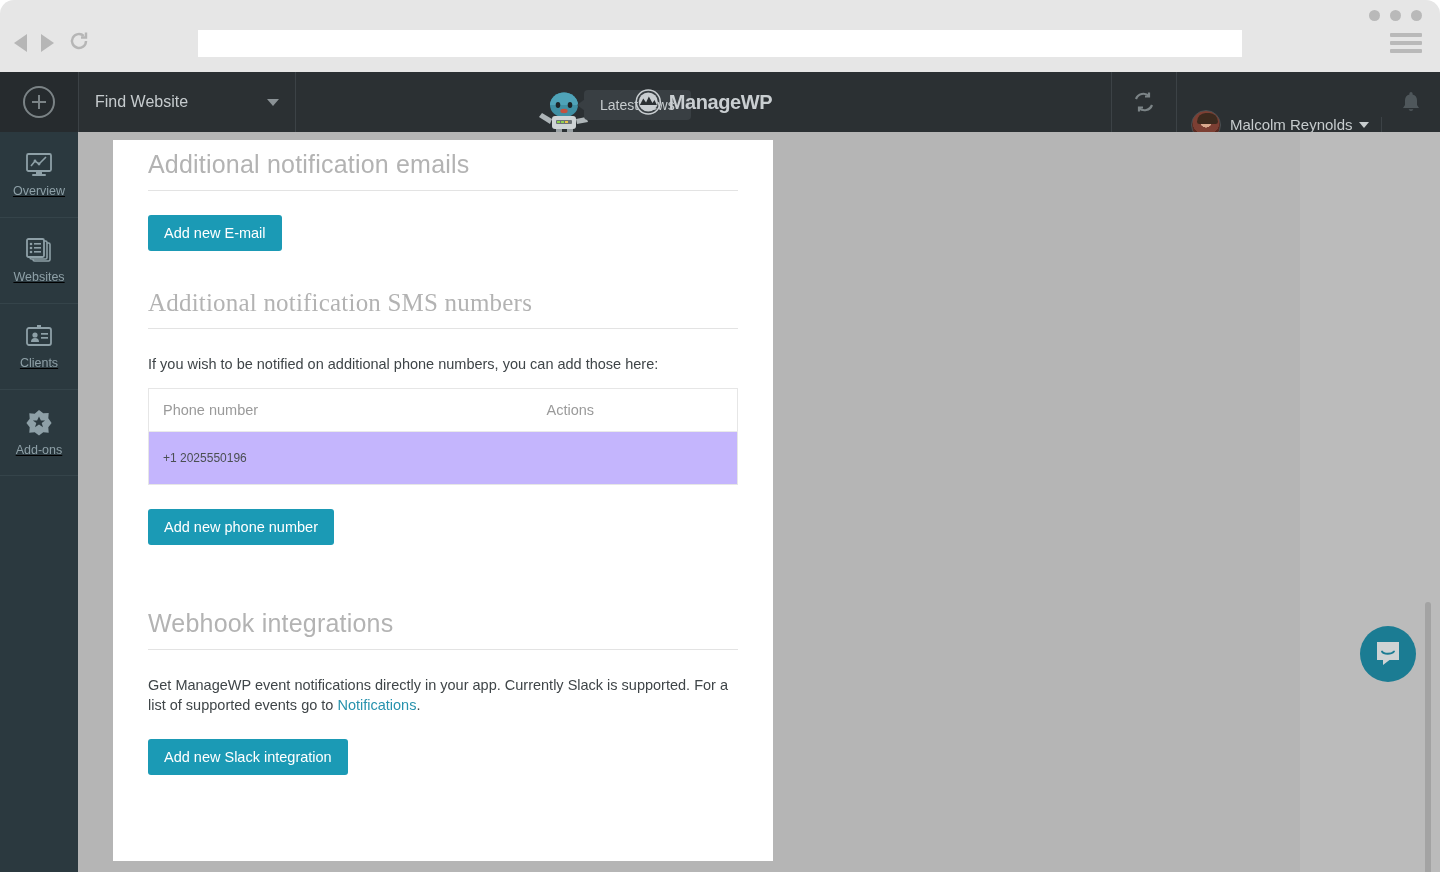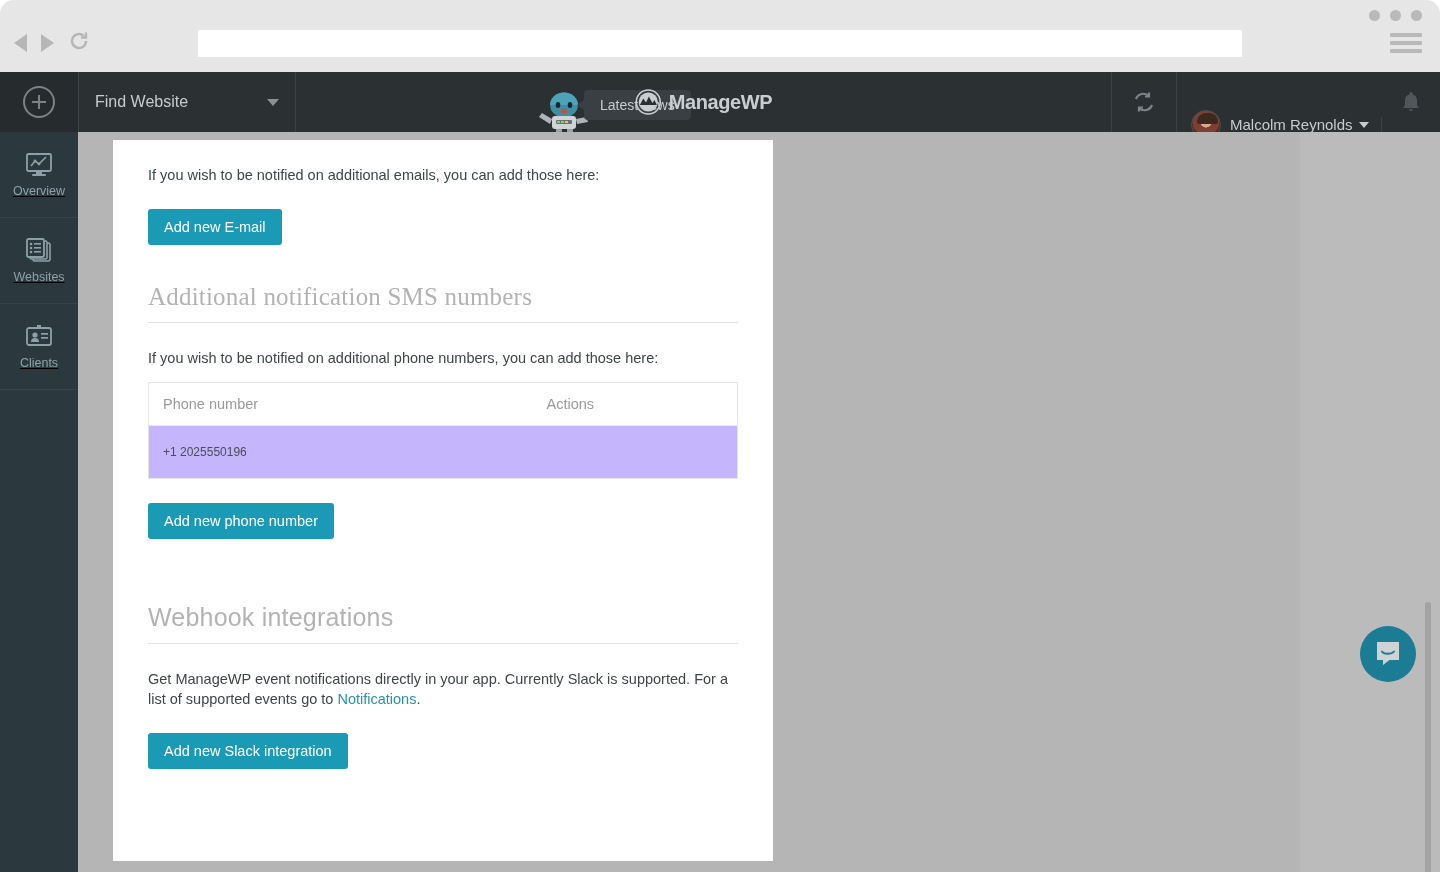--- a/index.html
+++ b/index.html
@@ -343,27 +343,34 @@
       <svg width="30" height="26" viewBox="0 0 30 26">
         <path d="M13 1h4v3h-4z" fill="#8ea0a7"></path>
         <rect x="3" y="4" width="24" height="17" rx="2" fill="none" stroke="#8ea0a7" stroke-width="1.8"></rect>
         <circle cx="11" cy="11" r="2.6" fill="#8ea0a7"></circle>
         <path d="M7 18a4 4 0 0 1 8 0z" fill="#8ea0a7"></path>
         <rect x="17" y="9" width="7" height="1.7" fill="#8ea0a7"></rect>
         <rect x="17" y="13" width="7" height="1.7" fill="#8ea0a7"></rect>
       </svg>
       <span class="side-label">Clients</span>
     </div>
+    <div class="side-item">
+      <svg width="30" height="28" viewBox="0 0 30 28">
+        <path d="M15 1l4.3 3.3 5.4-.4-.4 5.4L27.6 14l-3.3 4.3.4 5.4-5.4-.4L15 26.6l-4.3-3.3-5.4.4.4-5.4L2.4 14l3.3-4.3-.4-5.4 5.4.4z" fill="#8ea0a7"></path>
+        <path d="M15 7.4l1.9 4h4.2l-3.4 2.6 1.3 4.2L15 15.6l-4 2.6 1.3-4.2-3.4-2.6h4.2z" fill="#2b393f"></path>
+      </svg>
+      <span class="side-label">Add-ons</span>
+    </div>
   </div>
 
   <div class="modal-panel">
     <div class="modal-inner">
 
       
-      <p class="section-desc">If you wish to be notified on additional emails, you can add those here:</p>
+      <h2 class="section-title sec-emails">Additional notification emails</h2>
       <button class="btn-teal">Add new E-mail</button>
 
       
       <h2 class="section-title sec-sms">Additional notification SMS numbers</h2>
       <p class="section-desc">If you wish to be notified on additional phone numbers, you can add those here:</p>
 
       <table class="data-table">
         <thead>
           <tr>
             <th>Phone number</th>

